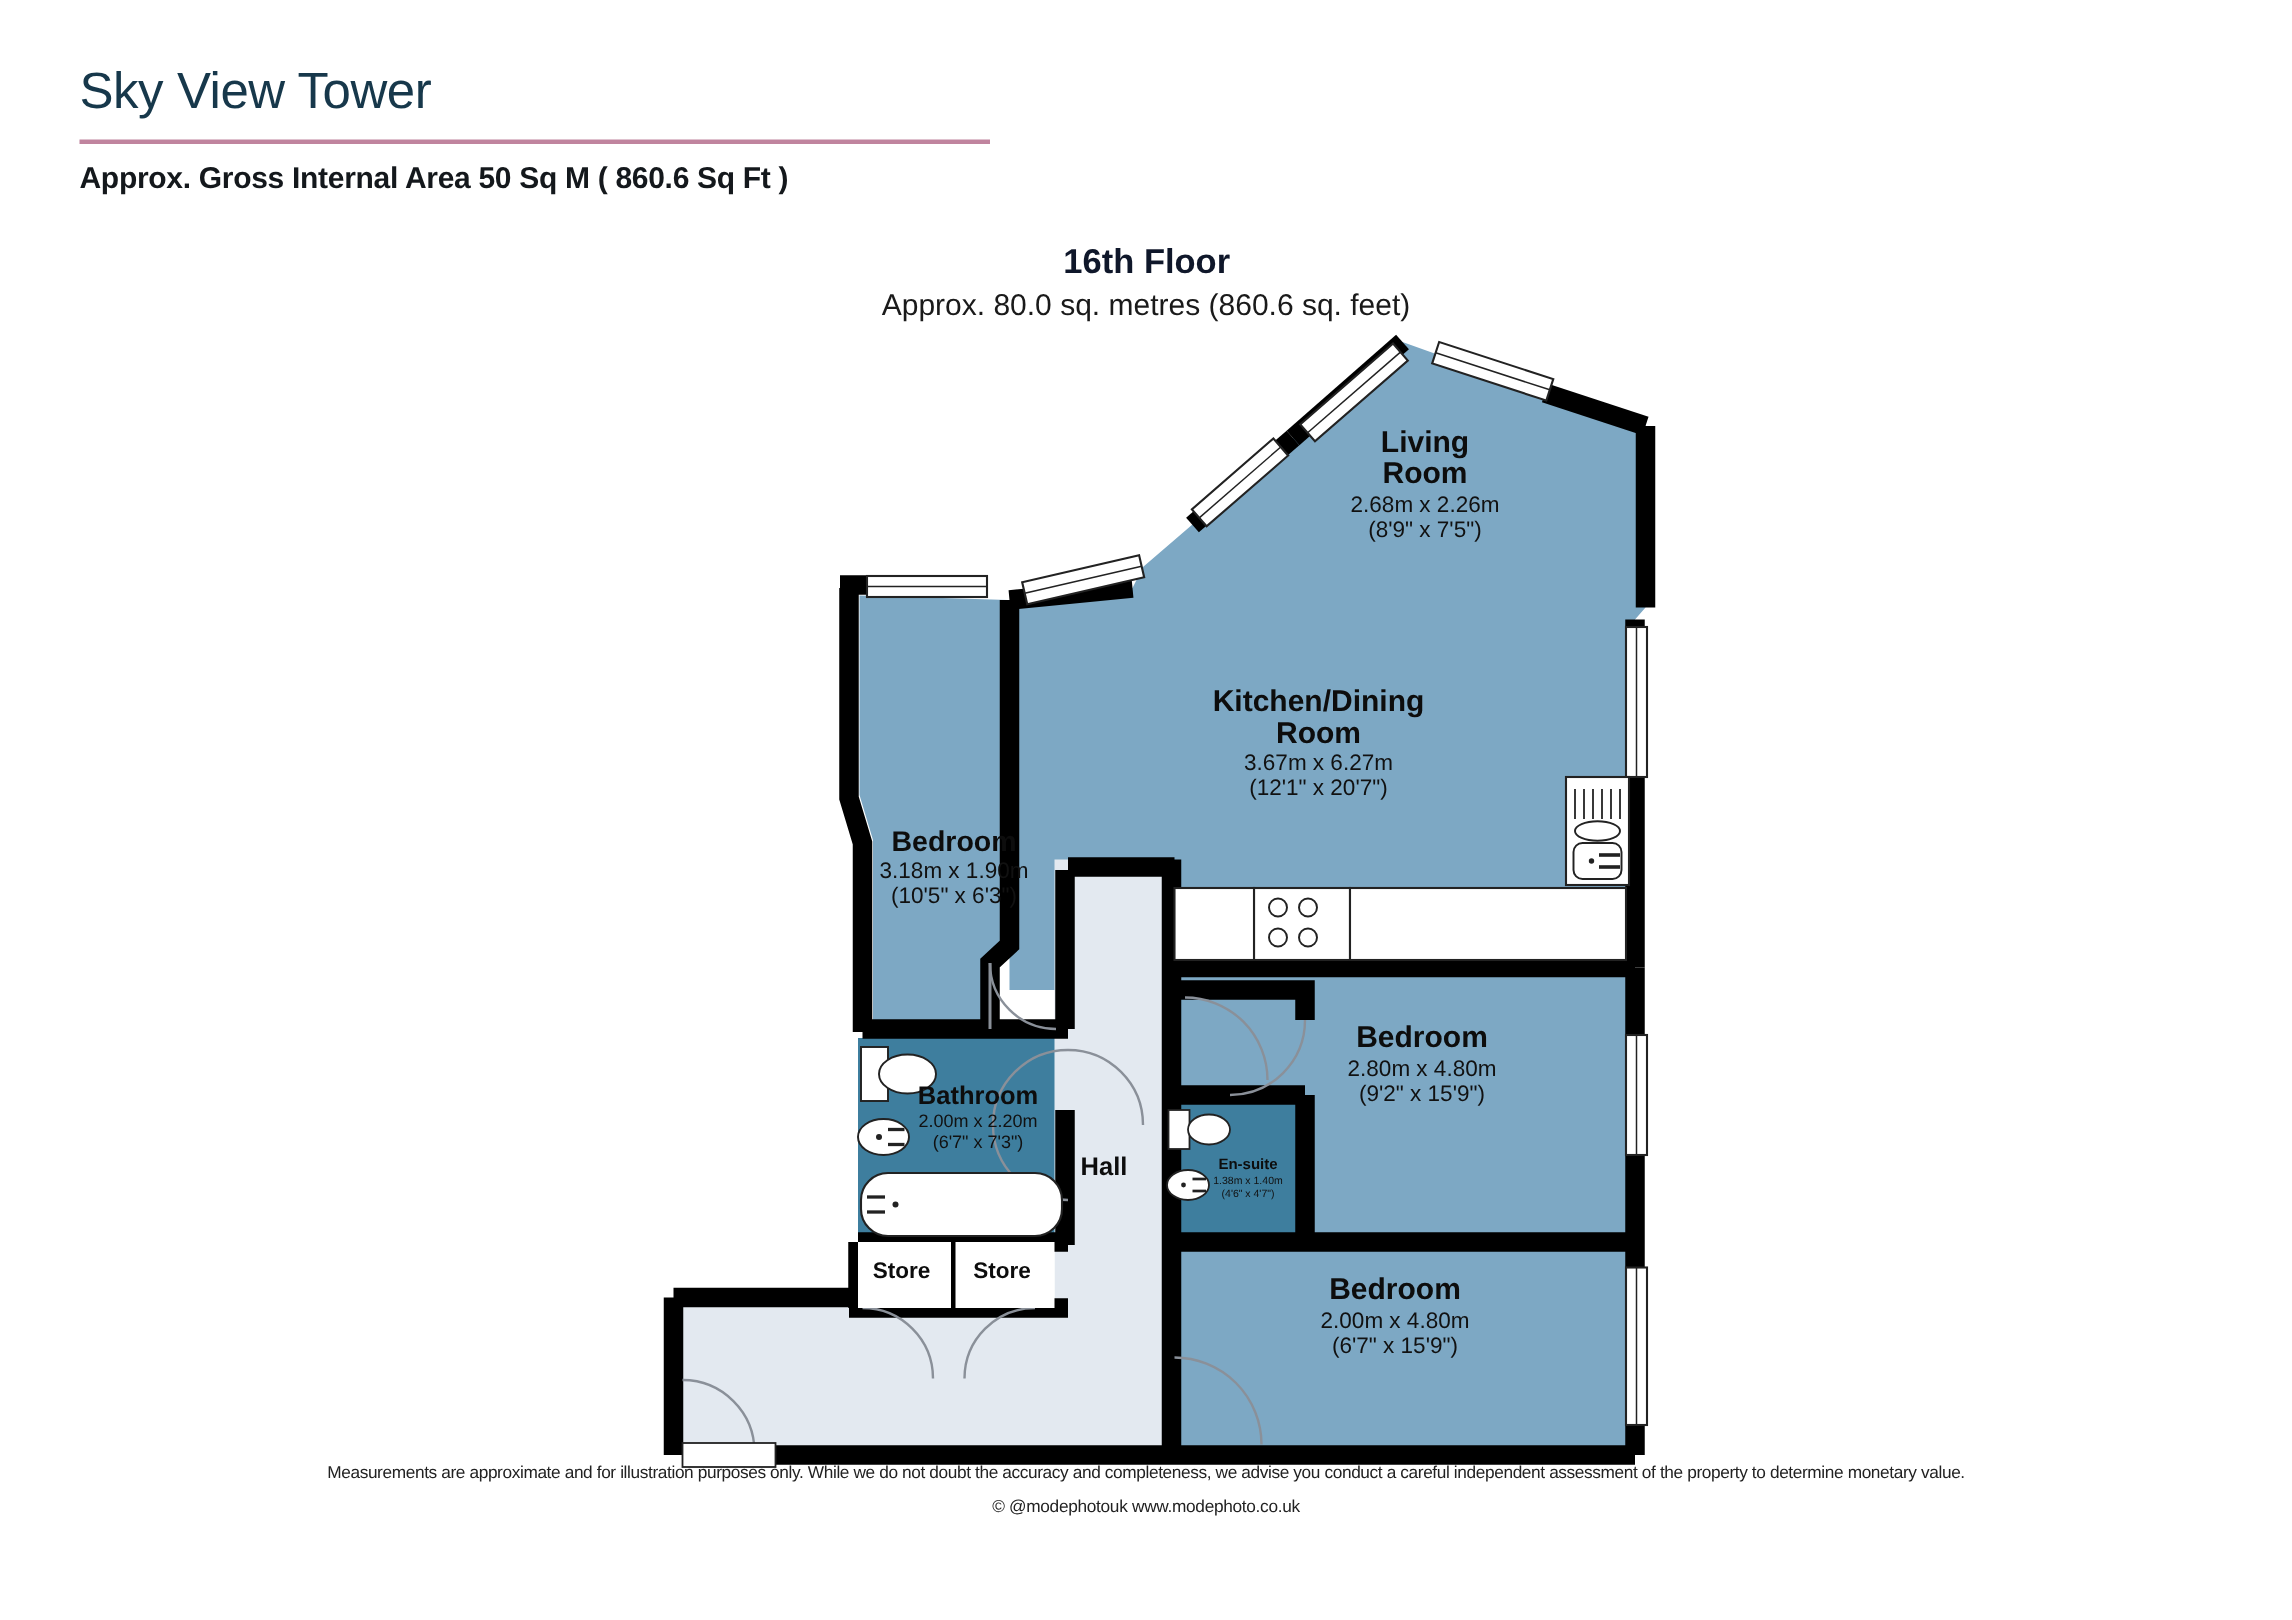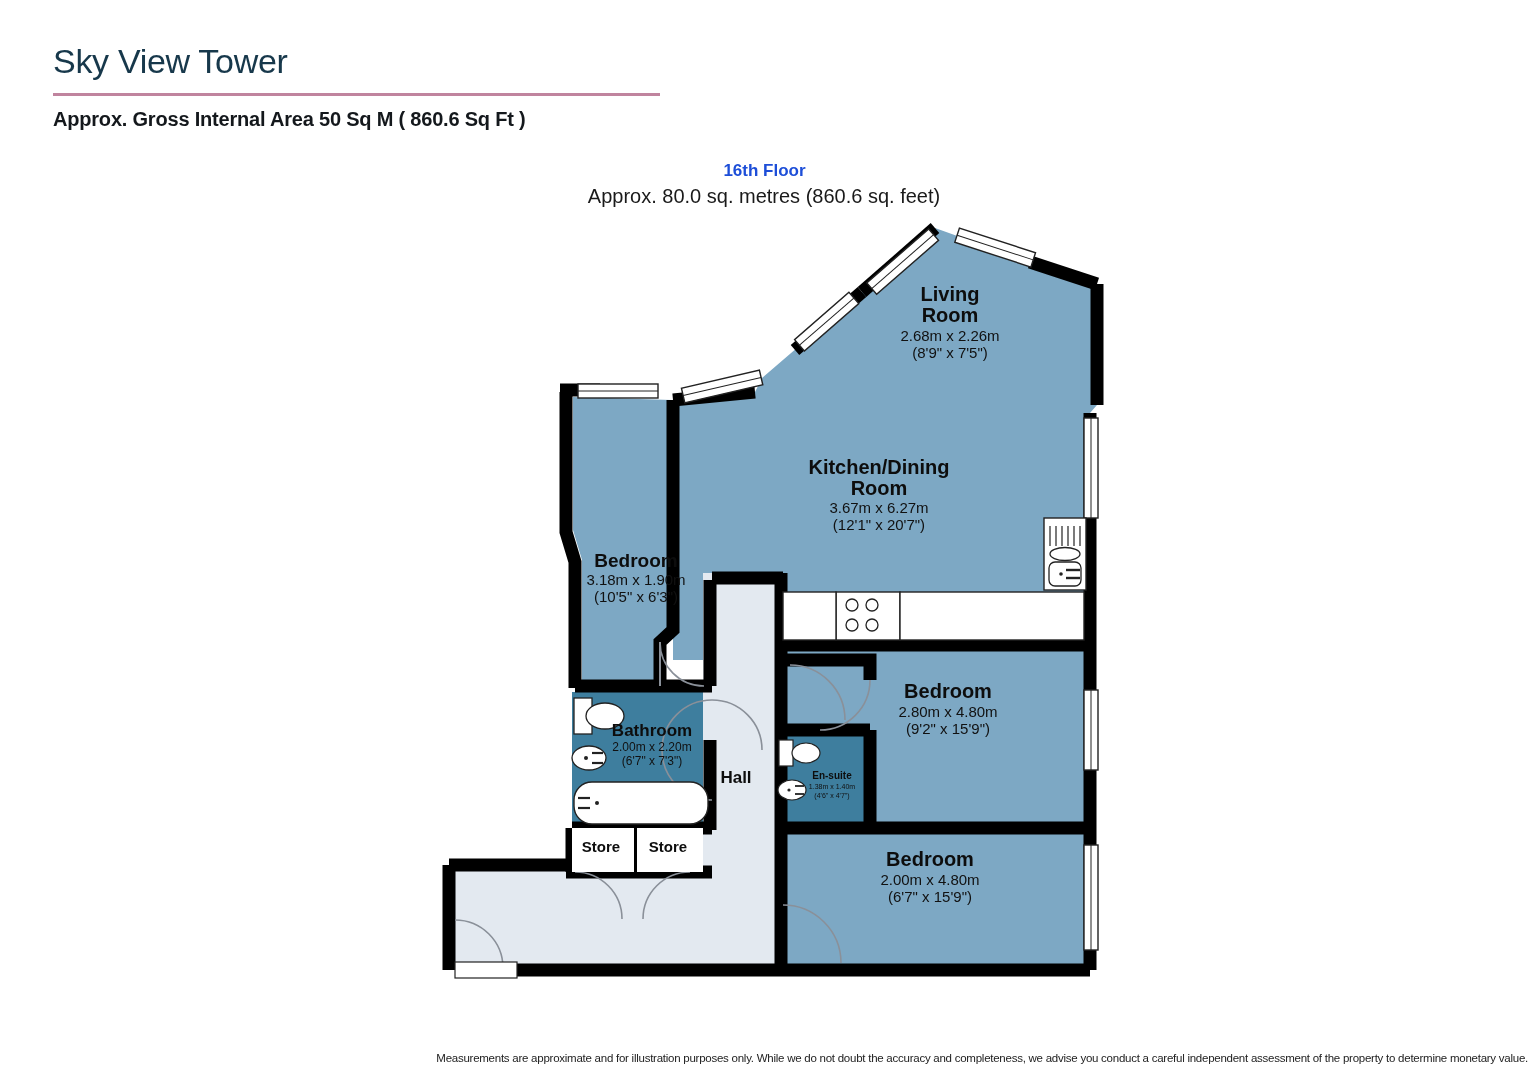--- a/index.html
+++ b/index.html
@@ -82,23 +82,23 @@
   
   #plan-heading {
     position: absolute;
     left: 0;
     top: 160px;
     width: 1528px;
     text-align: center;
     pointer-events: none;
   }
   #floor-name {
-    font-size: 17px;
+    font-size: 23px;
     font-weight: 700;
-    color: #1d4ed8;
+    color: #0f172a;
     line-height: 1.25;
     margin-left: 1px;
   }
   #floor-area {
     font-size: 20px;
     font-weight: 400;
     color: #1a1a1a;
     line-height: 1.3;
     margin-top: 2px;
   }
@@ -109,23 +109,23 @@
     left: 0;
     top: 0;
     width: 1528px;
     height: 1080px;
   }
 
   
   #footer {
     position: absolute;
     left: 0;
-    top: 1052px;
+    top: 976px;
     width: 1528px;
-    text-align: right;
+    text-align: center;
   }
   #disclaimer {
     font-size: 11.5px;
     color: #222;
     letter-spacing: -0.25px;
     white-space: nowrap;
   }
   #copyright {
     font-size: 11.5px;
     color: #222;
@@ -396,13 +396,14 @@
 
     <text class="rm-name" x="736" y="783" font-size="17">Hall</text>
 
     <text class="rm-name" x="601" y="852" font-size="15">Store</text>
     <text class="rm-name" x="668" y="852" font-size="15">Store</text>
   </g>
 </svg>
 
 <div id="footer">
   <div id="disclaimer">Measurements are approximate and for illustration purposes only.  While we do not doubt the accuracy and completeness, we advise you conduct a careful independent assessment of the property to determine monetary value.</div>
+  <div id="copyright">© @modephotouk www.modephoto.co.uk</div>
 </div>
 
 </body></html>

